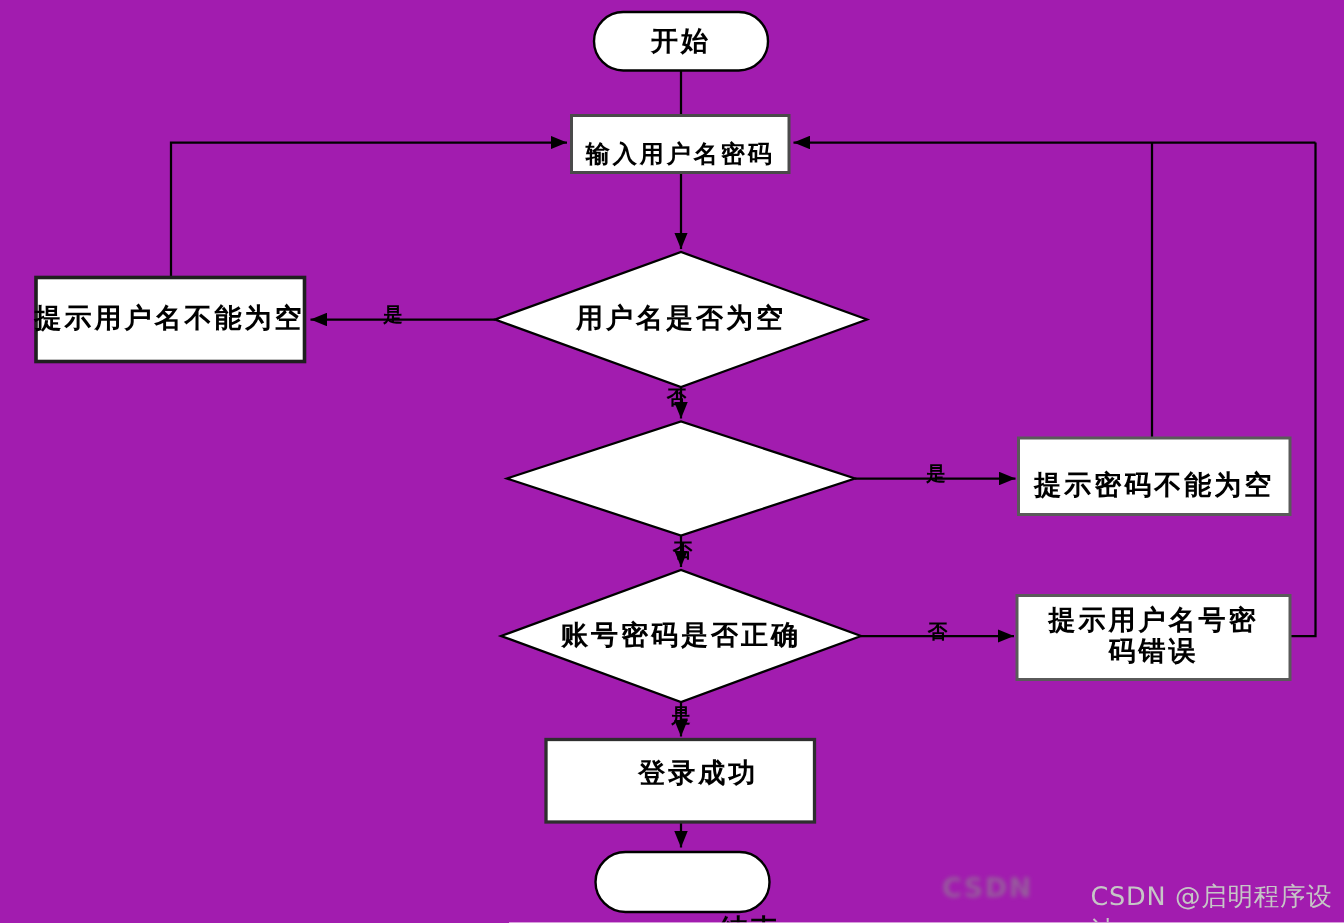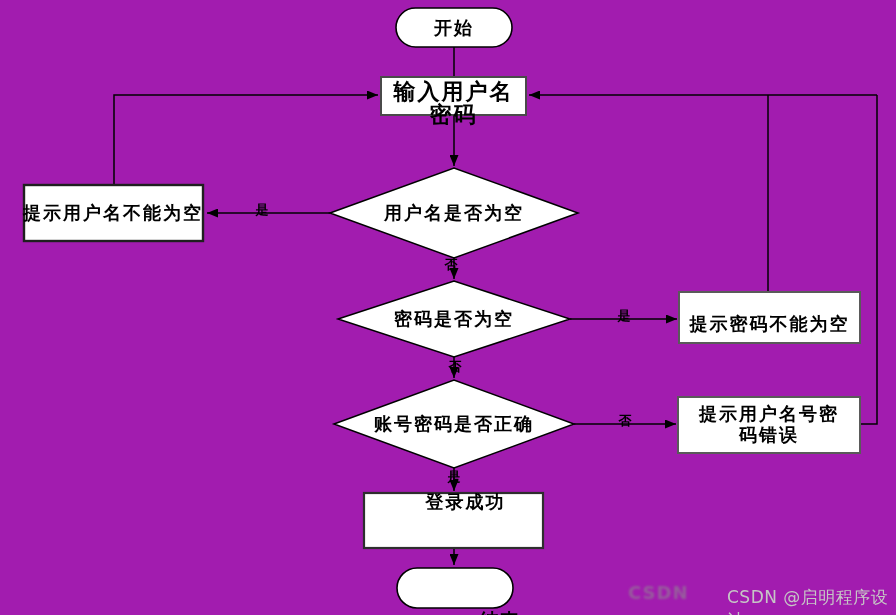--- a/index.html
+++ b/index.html
@@ -60,28 +60,27 @@
     <rect x="24" y="185" width="179" height="56" fill="#fff" stroke="#1f1f1f" stroke-width="2.4"></rect>
     <polygon points="338,319 454,281 570,319 454,357" fill="#fff" stroke="#000" stroke-width="1.5"></polygon>
     <rect x="679" y="292" width="181" height="51" fill="#fff" stroke="#5a5a5a" stroke-width="2"></rect>
     <polygon points="334,424 454,380 574,424 454,468" fill="#fff" stroke="#000" stroke-width="1.5"></polygon>
     <rect x="678" y="397" width="182" height="56" fill="#fff" stroke="#5a5a5a" stroke-width="2"></rect>
     <rect x="364" y="493" width="179" height="55" fill="#fff" stroke="#2e2e2e" stroke-width="2.2"></rect>
     <rect x="397" y="568" width="116" height="40" rx="20" fill="#fff" stroke="#000" stroke-width="1.6"></rect>
   </svg>
 
   <div class="node-label" style="left:396px; top:8px; width:116px; height:39px;">开始</div>
-  <div class="node-label" style="left:381px; top:77px; width:145px; height:52px; padding:0 7px; font-size:22px; line-height:1.05;">输入用户名密码</div>
+  <div class="node-label" style="left:381px; top:77px; width:145px; height:52px; padding:0 7px; font-size:16px; line-height:1.05;">输入用户名密码</div>
   <div class="node-label" style="left:330px; top:168px; width:248px; height:90px;">用户名是否为空</div>
   <div class="node-label" style="left:14px; top:185px; width:198px; height:56px; padding:0 4px; line-height:1.15;">提示用户名不能为空</div>
-  <div class="node-label" style="left:338px; top:281px; width:232px; height:76px;">密码是否为空</div>
   <div class="node-label" style="left:679px; top:292px; width:181px; height:63px;">提示密码不能为空</div>
   <div class="node-label" style="left:334px; top:380px; width:240px; height:88px;">账号密码是否正确</div>
   <div class="node-label" style="left:678px; top:397px; width:182px; height:56px; padding:0 12px; line-height:1.15;">提示用户名号密码错误</div>
-  <div class="node-label" style="left:364px; top:474px; width:203px; height:55px;text-align:right;">登录成功</div>
+  <div class="node-label" style="left:364px; top:488px; width:203px; height:55px;text-align:right;">登录成功</div>
   <div class="node-label" style="left:397px; top:600px; width:116px; height:40px;margin-left:45px;">结束</div>
 
   <div class="edge-label" style="left:262px; top:210px;">是</div>
   <div class="edge-label" style="left:451px; top:265px;">否</div>
   <div class="edge-label" style="left:624px; top:316px;">是</div>
   <div class="edge-label" style="left:455px; top:367px;">否</div>
   <div class="edge-label" style="left:625px; top:421px;">否</div>
   <div class="edge-label" style="left:454px; top:477px;">是</div>
 
   <div class="wm-partial">CSDN</div>

